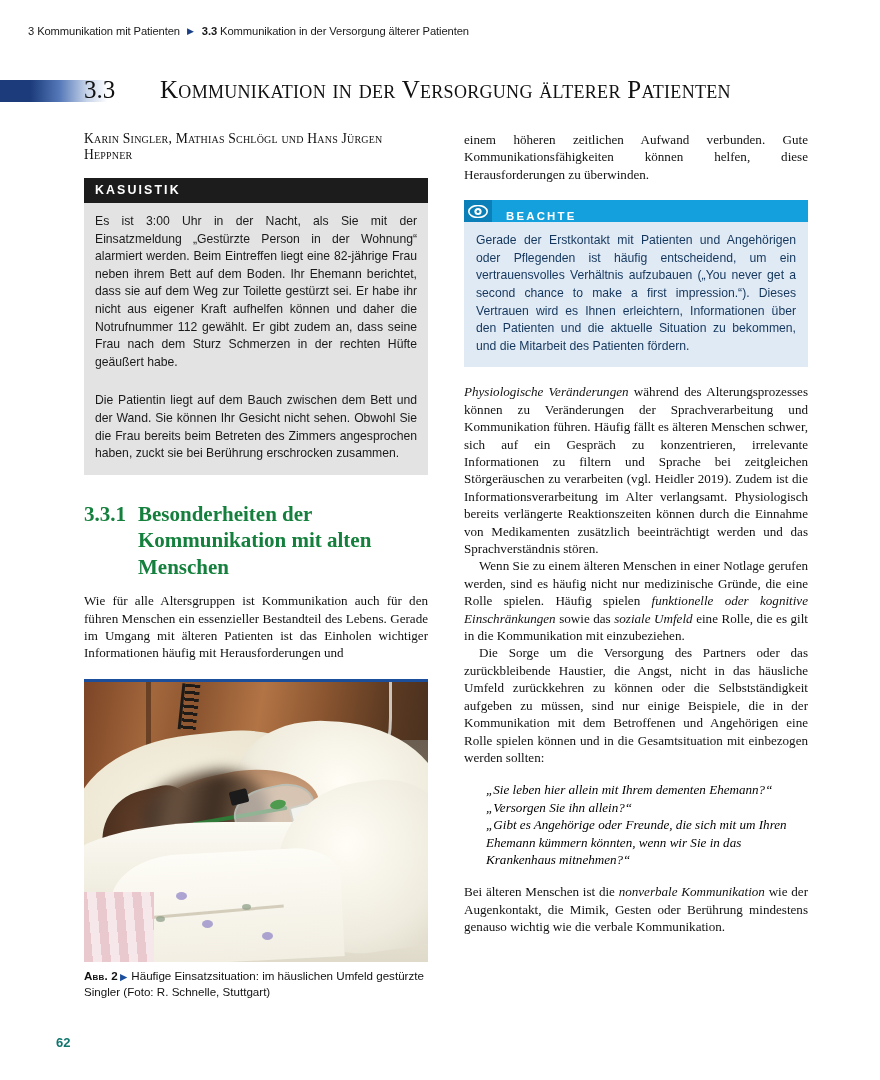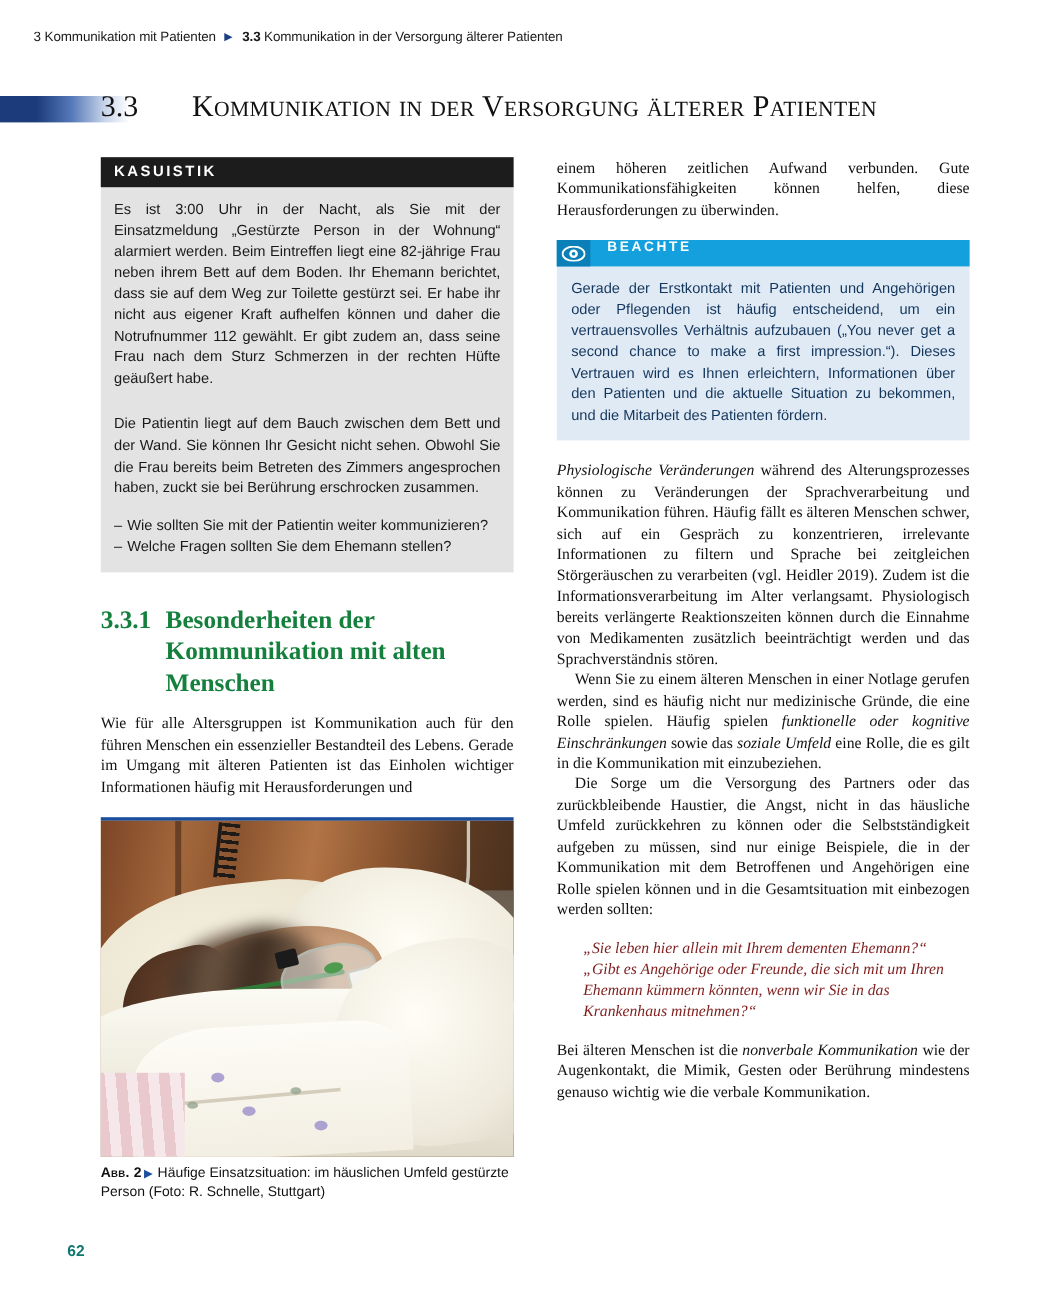--- a/index.html
+++ b/index.html
@@ -301,21 +301,21 @@
   
   .beachte {
     width: 344px;
     margin: 17px 0 16px 0;
     background: #dfeaf5;
   }
   .beachte-head {
     height: 22px;
     background: #14a0dc;
     display: flex;
-    align-items: flex-start;
+    align-items: flex-end;
   }
   .beachte-ico {
     width: 28px; height: 22px;
     background: #0b7fb8;
     display: flex; align-items: center; justify-content: center;
     flex: 0 0 28px;
   }
   .beachte-ico svg { display: block; }
   .beachte-title {
     color: #ffffff;
@@ -335,21 +335,21 @@
   }
   .beachte-body p { margin: 0; }
 
   
   .quotes {
     margin: 15px 0 15px 0;
     padding-left: 22px;
     font-size: 13.1px;
     line-height: 17.4px;
     font-style: italic;
-    color: #7f1d1d;
+    color: #000000;
   }
   .quotes p { margin: 0; }
 
   
   .folio {
     position: absolute;
     left: 56px;
     bottom: 30px;
     font-family: "Liberation Sans", sans-serif;
     font-weight: 700;
@@ -369,30 +369,27 @@
 </div>
 
 <div class="title-row">
   <div class="title-bar"></div>
   <div class="title-num">3.3</div>
   <div class="title-text">Kommunikation in der Versorgung älterer Patienten</div>
 </div>
 
 <div class="col col-left">
 
+  <div class="authors">Karin Singler, Mathias Schlögl und Hans Jürgen Heppner</div>
 
   <div class="kas-box">
     <div class="kas-head">KASUISTIK</div>
     <div class="kas-body">
       <p>Es ist 3:00 Uhr in der Nacht, als Sie mit der Einsatzmeldung „Gestürzte Person in der Wohnung“ alarmiert werden. Beim Eintreffen liegt eine 82-jährige Frau neben ihrem Bett auf dem Boden. Ihr Ehemann berichtet, dass sie auf dem Weg zur Toilette gestürzt sei. Er habe ihr nicht aus eigener Kraft aufhelfen können und daher die Notrufnummer 112 gewählt. Er gibt zudem an, dass seine Frau nach dem Sturz Schmerzen in der rechten Hüfte geäußert habe.</p>
       <p>Die Patientin liegt auf dem Bauch zwischen dem Bett und der Wand. Sie können Ihr Gesicht nicht sehen. Obwohl Sie die Frau bereits beim Betreten des Zimmers angesprochen haben, zuckt sie bei Berührung erschrocken zusammen.</p>
-      <p class="kas-q">
-        <span class="q-line"><span class="dash">–</span><span>Wie sollten Sie mit der Patientin weiter kommunizieren?</span></span>
-        <span class="q-line"><span class="dash">–</span><span>Welche Fragen sollten Sie dem Ehemann stellen?</span></span>
-      </p>
     </div>
   </div>
 
   <h2 class="sec-head">
     <span class="sec-num">3.3.1</span>
     <span class="sec-title">Besonderheiten der Kommunikation mit alten Menschen</span>
   </h2>
 
   <p class="body">Wie für alle Altersgruppen ist Kommunikation auch für den führen Menschen ein essenzieller Bestandteil des Lebens. Gerade im Umgang mit älteren Patienten ist das Einholen wichtiger Informationen häufig mit Herausforderungen und</p>
 
@@ -419,21 +416,21 @@
       <div class="ph-gown"></div>
       <div class="ph-seam"></div>
       <div class="ph-fl" style="left:92px; bottom:62px;"></div>
       <div class="ph-fl" style="left:118px; bottom:34px;"></div>
       <div class="ph-fl" style="left:178px; bottom:22px;"></div>
       <div class="ph-fl2" style="left:158px; bottom:52px;"></div>
       <div class="ph-fl2" style="left:72px; bottom:40px;"></div>
       <div class="ph-stripe"></div>
     </div>
     <figcaption class="caption">
-      <span class="cap-lbl">Abb. 2</span><span class="cap-arrow">▶</span><span>Häufige Einsatzsituation: im häuslichen Umfeld gestürzte Person (Foto: R. Schnelle, Stuttgart)</span>
+      <span class="cap-lbl">Abb. 2</span><span class="cap-arrow">▶</span><span>Häufige Einsatzsituation: im häuslichen Umfeld gestürzte Singler (Foto: R. Schnelle, Stuttgart)</span>
     </figcaption>
   </figure>
 
 </div>
 
 <div class="col col-right">
 
   <p class="body">einem höheren zeitlichen Aufwand verbunden. Gute Kommunikationsfähigkeiten können helfen, diese Herausforderungen zu überwinden.</p>
 
   <div class="beachte">
@@ -453,20 +450,21 @@
   </div>
 
   <p class="body"><span class="ital">Physiologische Veränderungen</span><span> während des Alterungsprozesses können zu Veränderungen der Sprachverarbeitung und Kommunikation führen. Häufig fällt es älteren Menschen schwer, sich auf ein Gespräch zu konzentrieren, irrelevante Informationen zu filtern und Sprache bei zeitgleichen Störgeräuschen zu verarbeiten (vgl. Heidler 2019). Zudem ist die Informationsverarbeitung im Alter verlangsamt. Physiologisch bereits verlängerte Reaktionszeiten können durch die Einnahme von Medikamenten zusätzlich beeinträchtigt werden und das Sprachverständnis stören.</span></p>
 
   <p class="body indent"><span>Wenn Sie zu einem älteren Menschen in einer Notlage gerufen werden, sind es häufig nicht nur medizinische Gründe, die eine Rolle spielen. Häufig spielen </span><span class="ital">funktionelle oder kognitive Einschränkungen</span><span> sowie das </span><span class="ital">soziale Umfeld</span><span> eine Rolle, die es gilt in die Kommunikation mit einzubeziehen.</span></p>
 
   <p class="body indent">Die Sorge um die Versorgung des Partners oder das zurückbleibende Haustier, die Angst, nicht in das häusliche Umfeld zurückkehren zu können oder die Selbstständigkeit aufgeben zu müssen, sind nur einige Beispiele, die in der Kommunikation mit dem Betroffenen und Angehörigen eine Rolle spielen können und in die Gesamtsituation mit einbezogen werden sollten:</p>
 
   <div class="quotes">
     <p>„Sie leben hier allein mit Ihrem dementen Ehemann?“</p>
+    <p>„Versorgen Sie ihn allein?“</p>
     <p>„Gibt es Angehörige oder Freunde, die sich mit um Ihren Ehemann kümmern könnten, wenn wir Sie in das Krankenhaus mitnehmen?“</p>
   </div>
 
   <p class="body"><span>Bei älteren Menschen ist die </span><span class="ital">nonverbale Kommunikation</span><span> wie der Augenkontakt, die Mimik, Gesten oder Berührung mindestens genauso wichtig wie die verbale Kommunikation.</span></p>
 
 </div>
 
 <div class="folio">62</div>
 
 </body></html>

